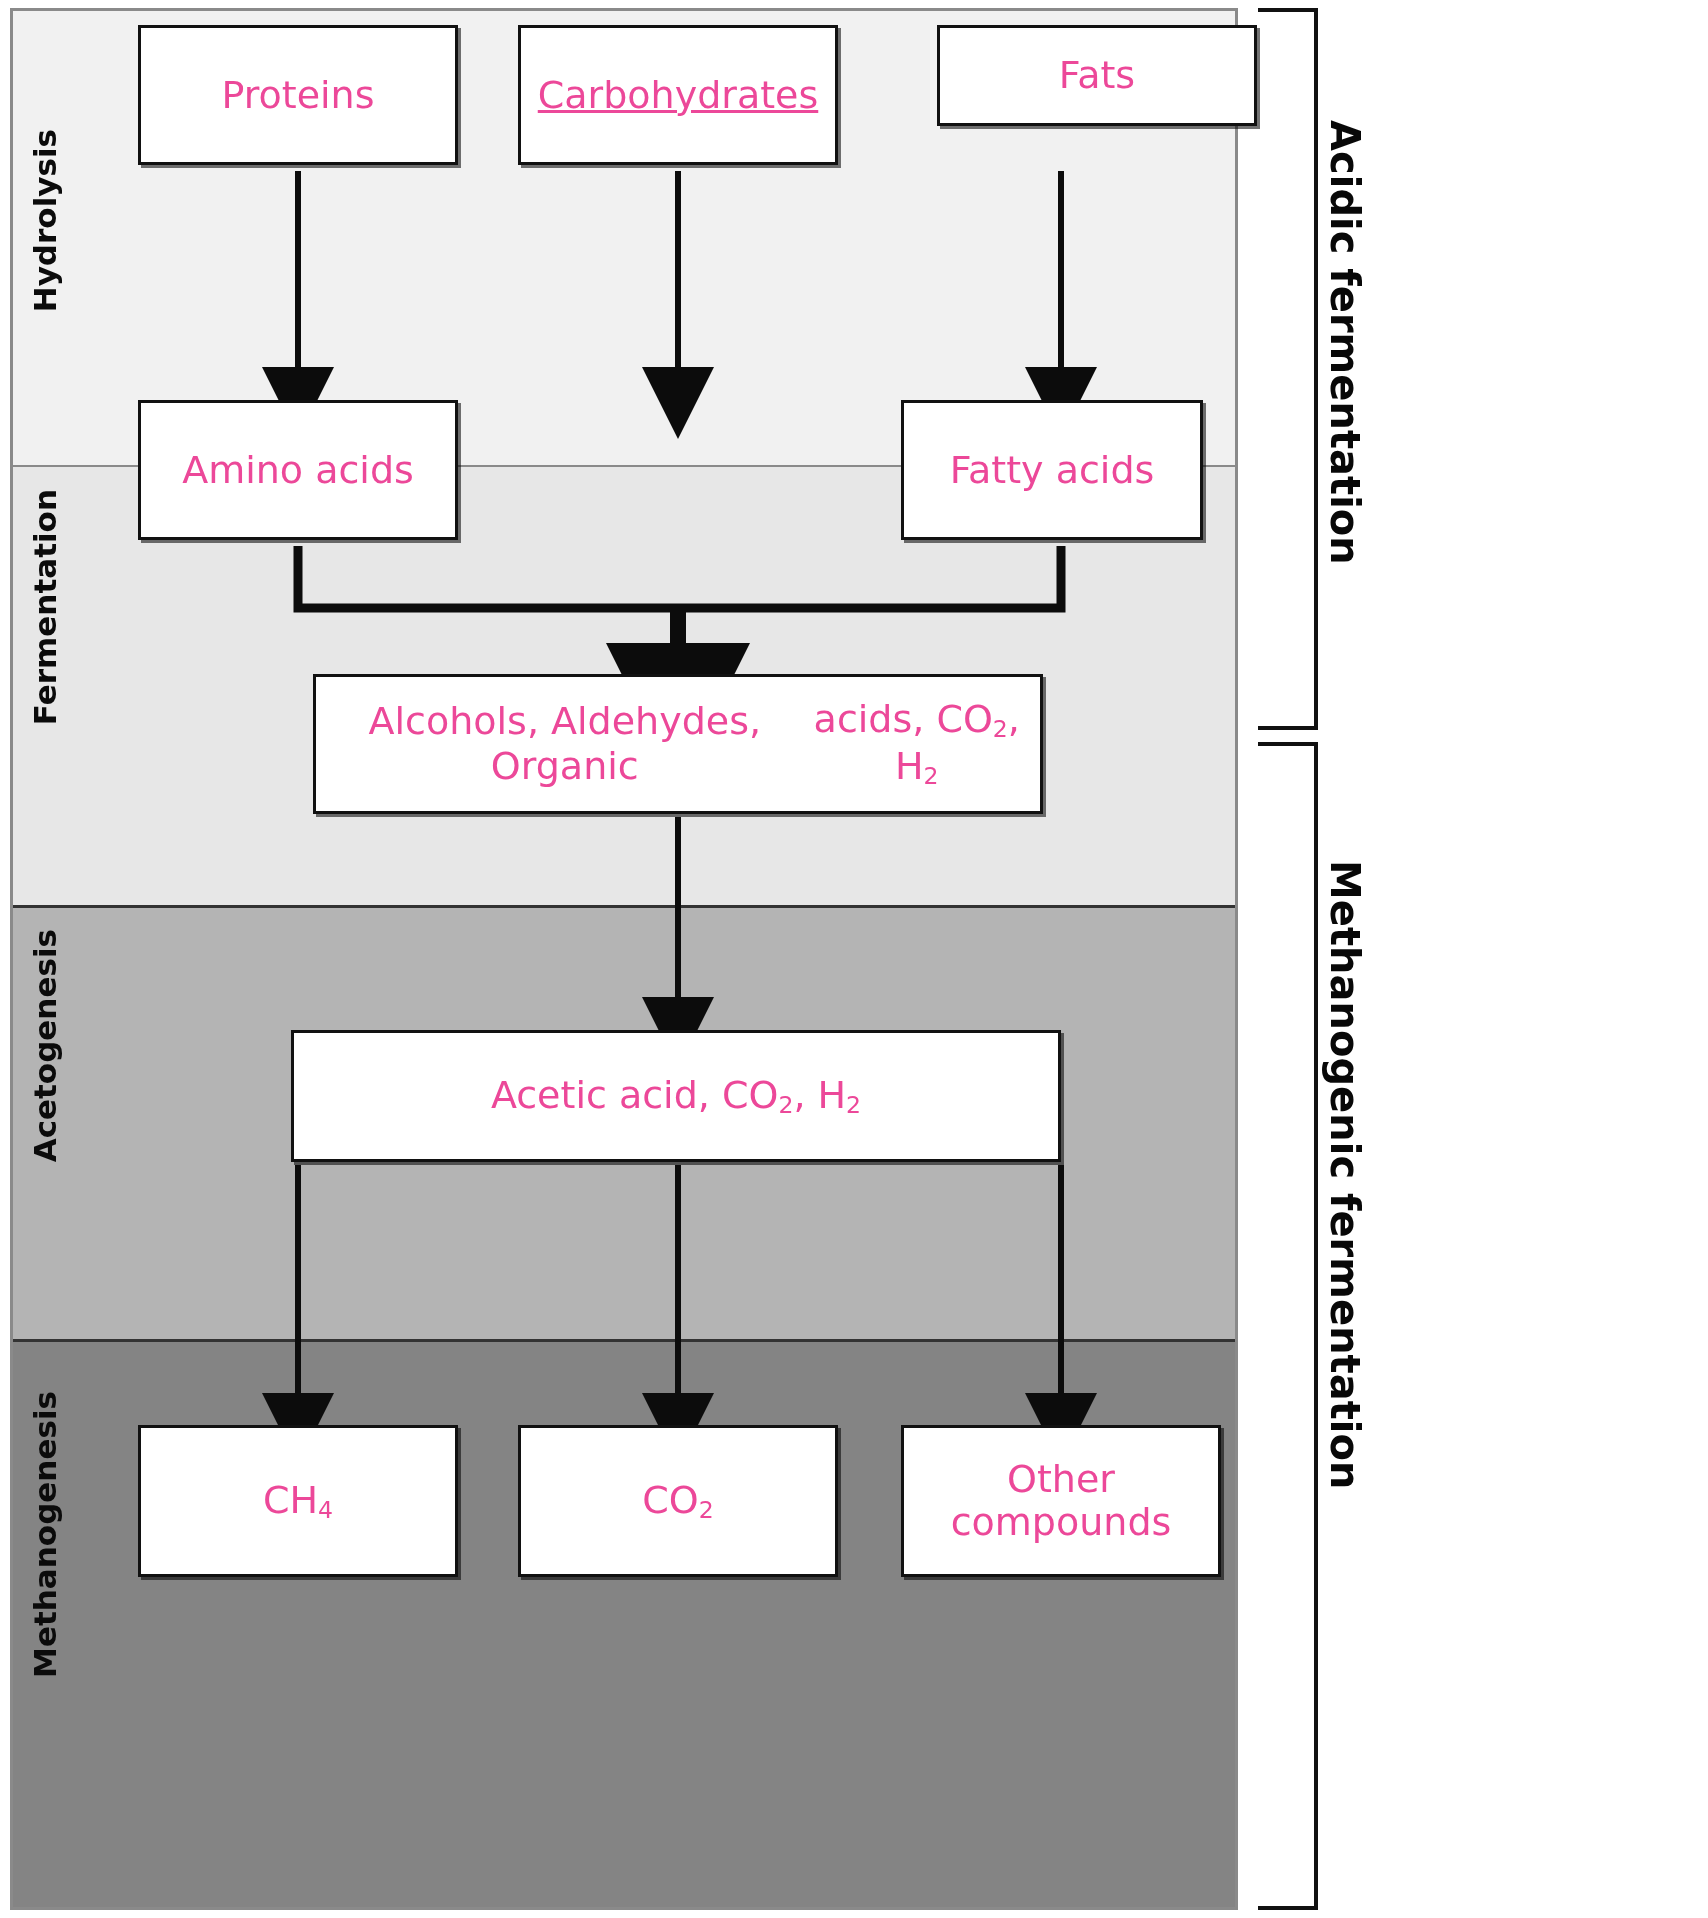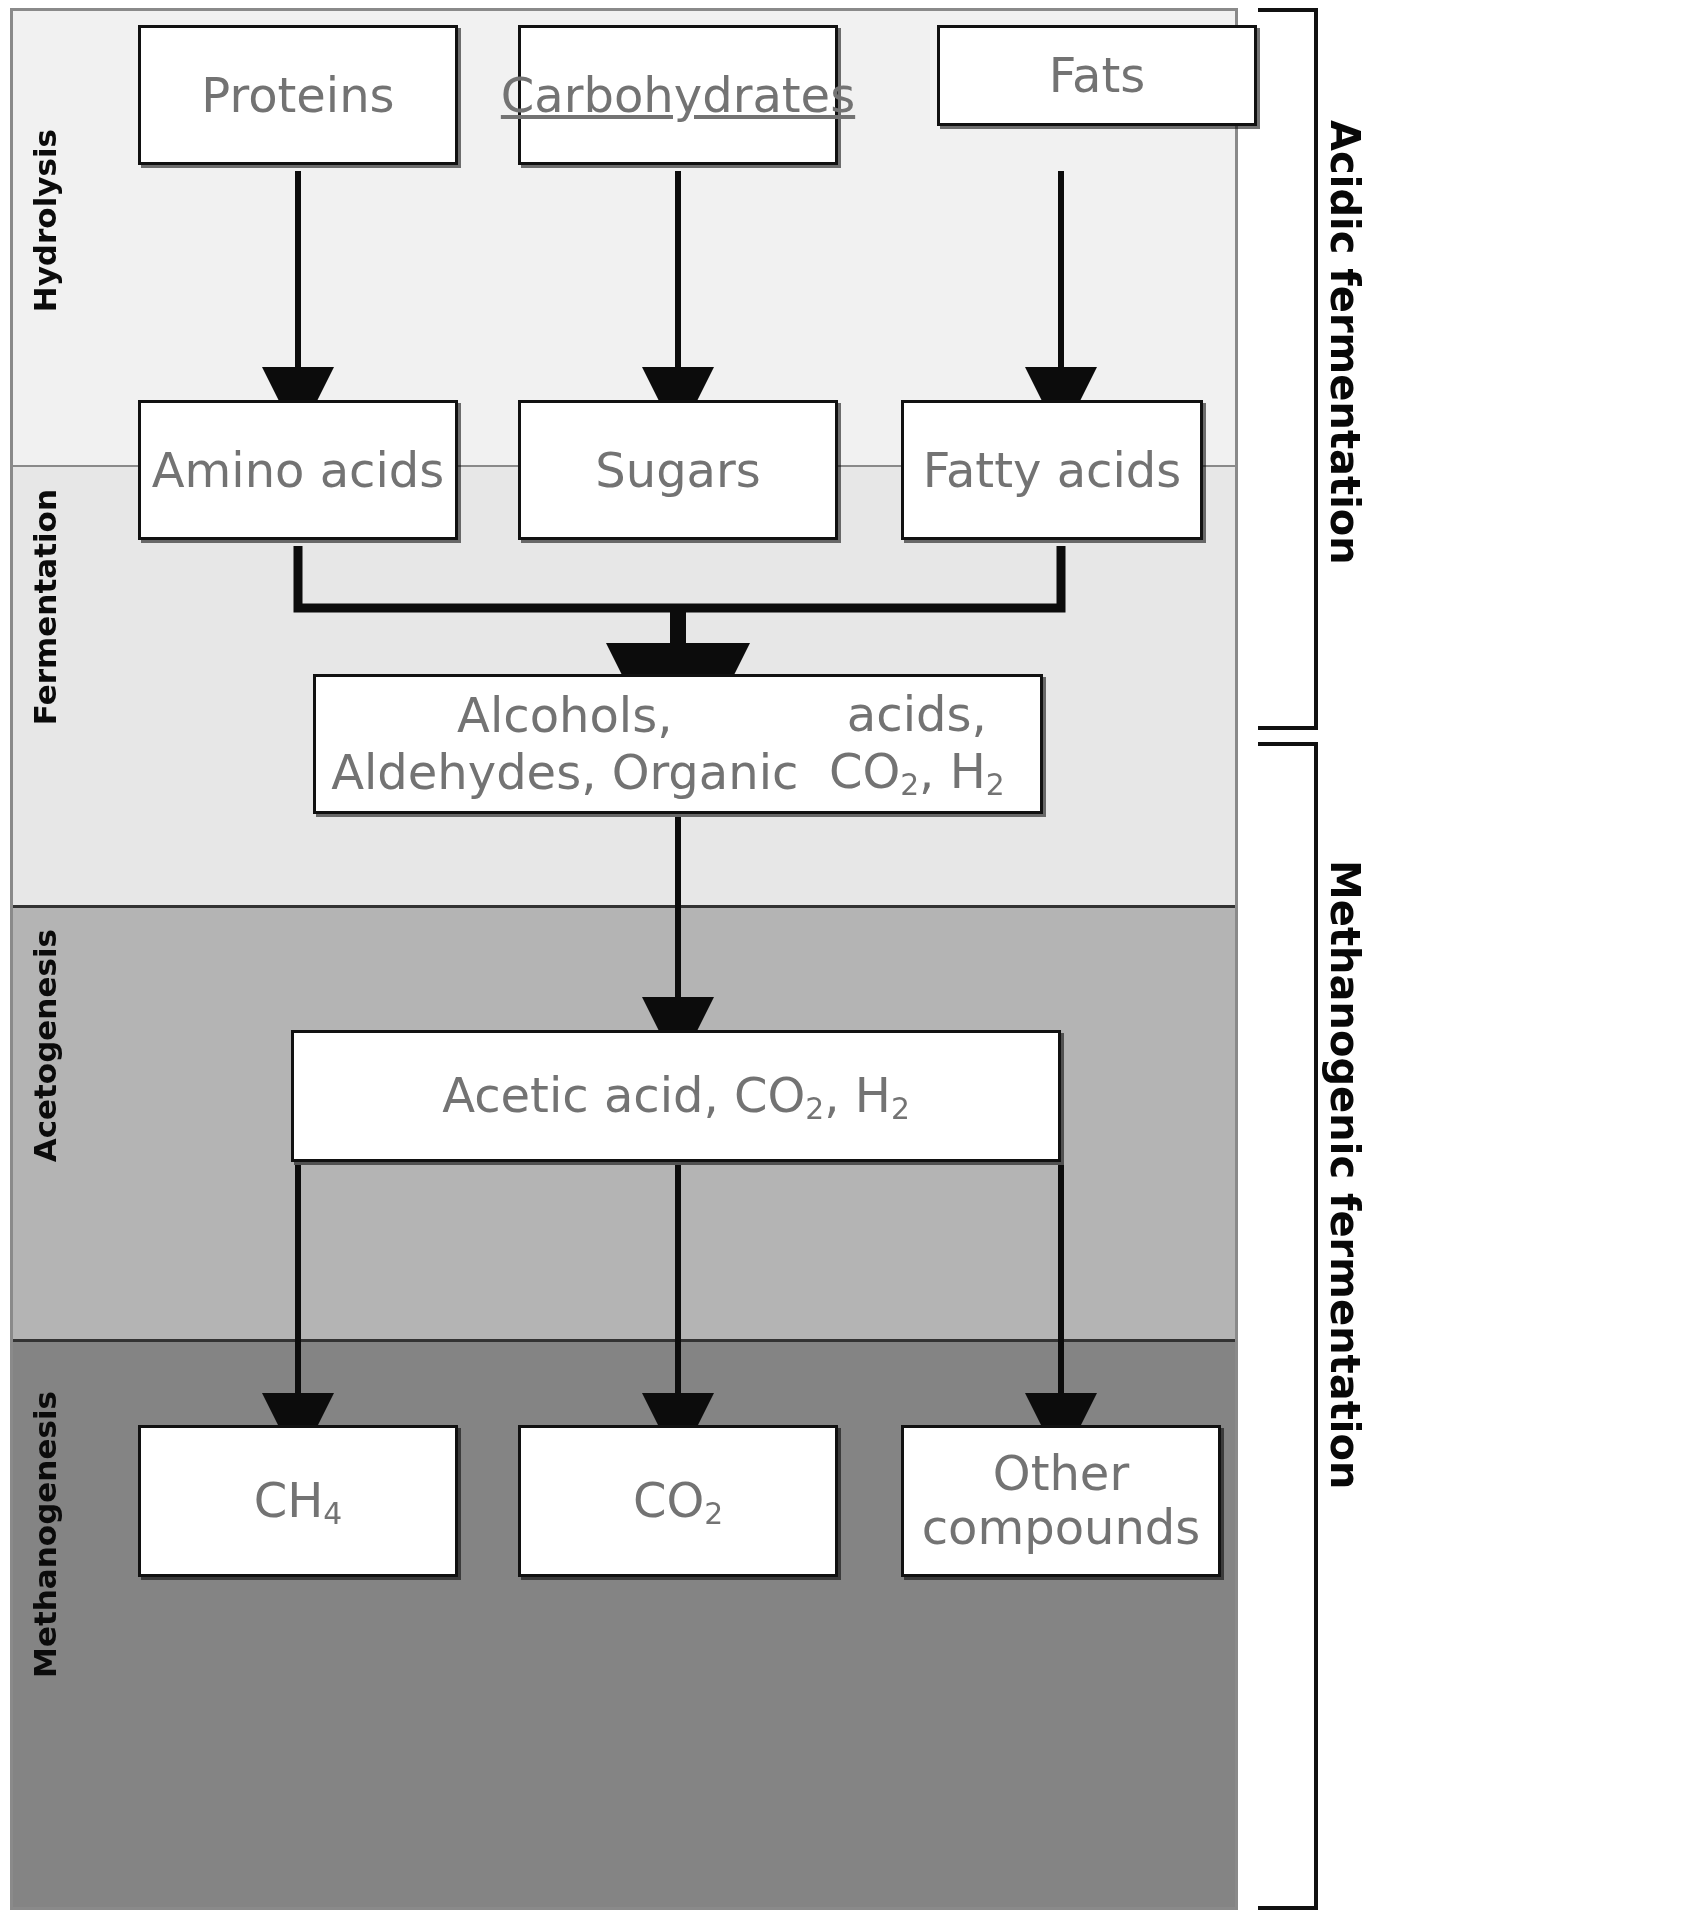--- a/index.html
+++ b/index.html
@@ -50,22 +50,22 @@
   
   .node{
     position:absolute;
     background:#ffffff;
     border:3px solid #111111;
     box-sizing:border-box;
     display:flex;
     align-items:center;
     justify-content:center;
     text-align:center;
-    font-size:48px;
-    color:#737373;
+    font-size:38px;
+    color:#ec4899;
     line-height:1.18;
     padding:4px 10px;
     box-shadow:3px 3px 0 0 rgba(0,0,0,0.55);
     font-family:"DejaVu Sans","Liberation Sans",sans-serif;
   }
   .node sub{font-size:0.62em;vertical-align:-0.22em;}
 
   
   .n-proteins      {left:125px;  top:14px;  width:320px; height:140px;}
   .n-carbohydrates {left:505px;  top:14px;  width:320px; height:140px;text-decoration:underline;}
@@ -163,23 +163,20 @@
     <div class="node n-carbohydrates">
       <span>Carbohydrates</span>
     </div>
     <div class="node n-fats">
       <span>Fats</span>
     </div>
 
     <div class="node n-amino">
       <span>Amino acids</span>
     </div>
-    <div class="node n-sugars">
-      <span>Sugars</span>
-    </div>
     <div class="node n-fatty">
       <span>Fatty acids</span>
     </div>
 
     <div class="node n-alcohols">
       <span>Alcohols, Aldehydes, Organic</span>
       <span>
         <span>acids, CO</span><sub>2</sub><span>, H</span><sub>2</sub>
       </span>
     </div>

